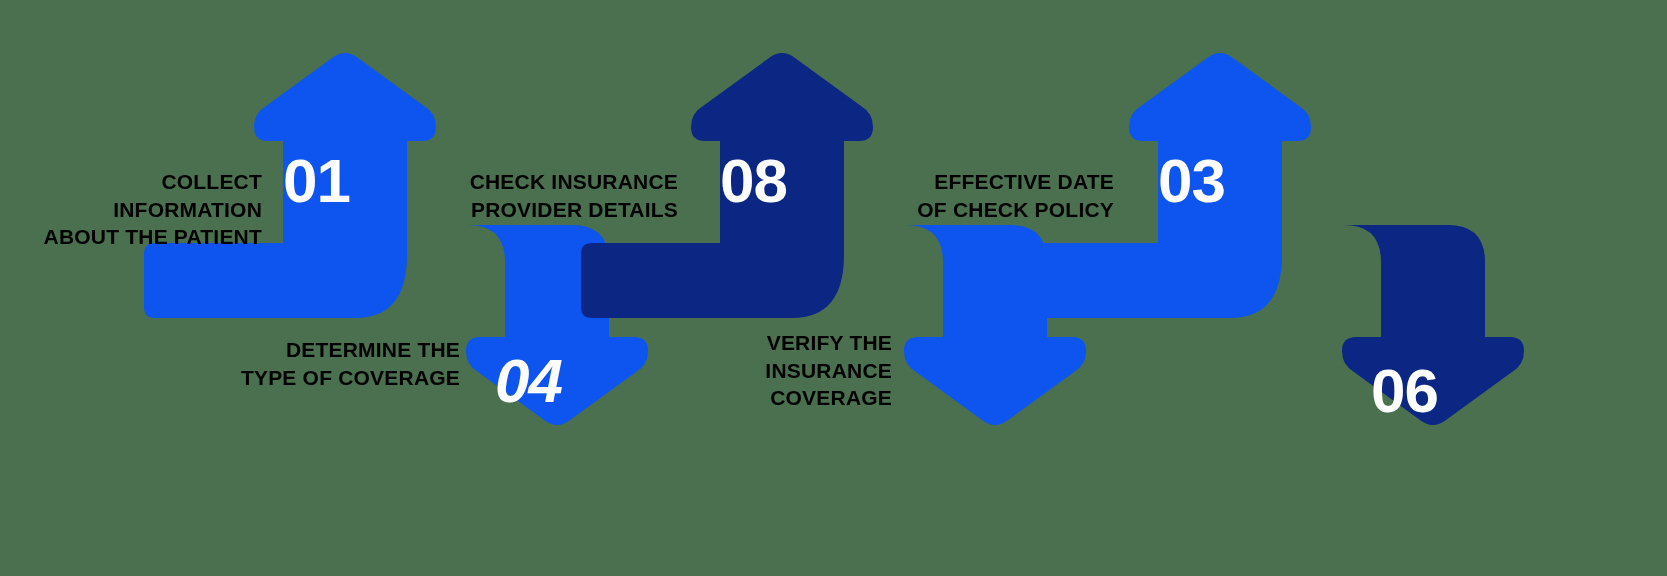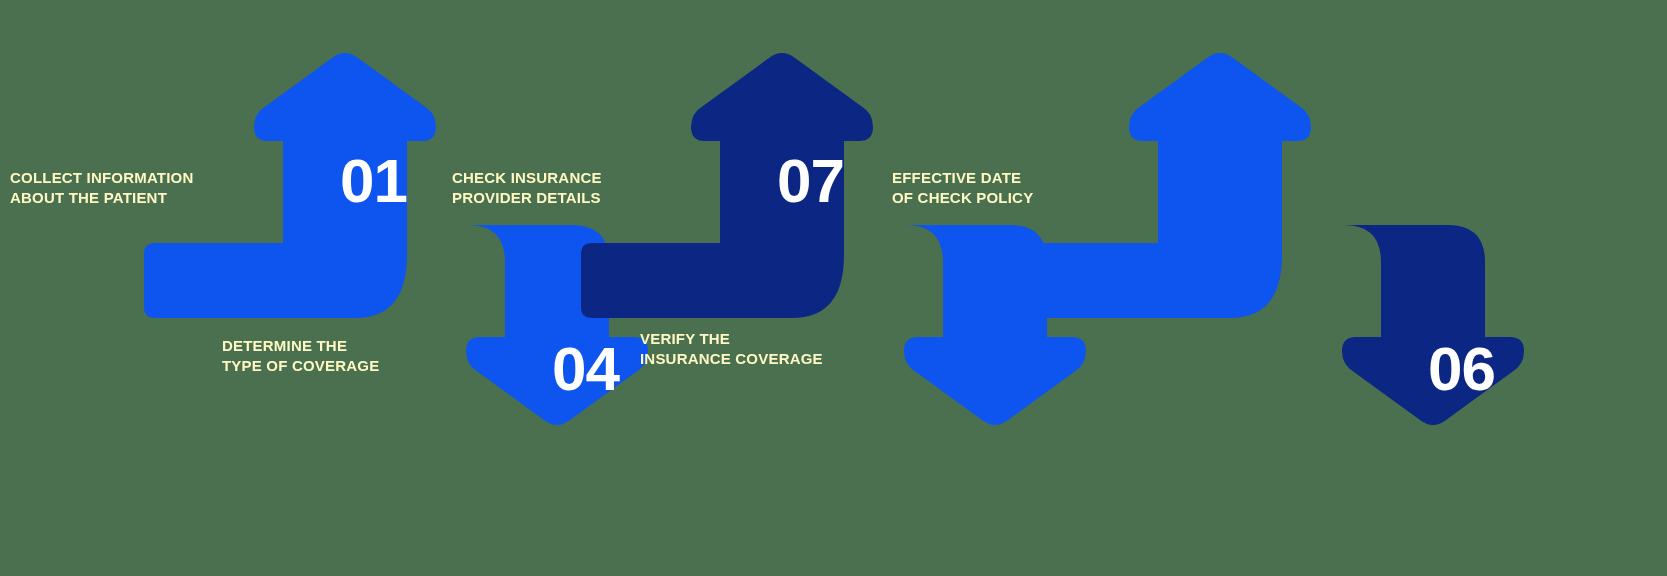--- a/index.html
+++ b/index.html
@@ -27,34 +27,34 @@
     height: 576px;
   }
   .step-number {
     position: absolute;
     color: #ffffff;
     font-family: "Liberation Sans", "DejaVu Sans", sans-serif;
     font-weight: bold;
     font-size: 62px;
     letter-spacing: -1px;
     line-height: 1;
-    text-align: right;
+    text-align: left;
     white-space: nowrap;
     user-select: none;
   }
   .step-label {
     position: absolute;
-    color: #fef9c3;
+    color: #000000;
     font-family: "Liberation Sans", "DejaVu Sans", sans-serif;
     font-weight: bold;
-    font-size: 15px;
+    font-size: 21px;
     line-height: 1.32;
     letter-spacing: 0.2px;
     text-transform: uppercase;
-    text-align: left;
+    text-align: right;
     white-space: pre-line;
     user-select: none;
   }
   .label-top { }
   .label-bottom { }
 </style>
 </head>
 <body>
 
 <div id="infographic-root" style="background: rgb(74, 112, 80);">
@@ -186,27 +186,28 @@
                L 1019 254
                Q 1019 243 1030 243
                L 1158 243
                Z"></path>
     </g>
 
   </svg>
 
   <div class="step-number" style="left:283px; top:150px; width:124px;">01</div>
 
-  <div class="step-number" style="left:720px; top:150px; width:124px;">07</div>
-
-
-  <div class="step-number" style="left:495px; top:338px; width:124px;">04</div>
-
-
-  <div class="step-number" style="left:1371px; top:338px; width:124px;">06</div>
+  <div class="step-number" style="left:720px; top:150px; width:124px;">08</div>
+
+  <div class="step-number" style="left:1158px; top:150px; width:124px;">03</div>
+
+  <div class="step-number" style="left:495px; top:350px; width:124px;font-style:italic;">04</div>
+
+
+  <div class="step-number" style="left:1371px; top:360px; width:124px;">06</div>
 
   <div class="step-label label-top" style="left:10px; top:168px; width:252px;">COLLECT INFORMATION
 ABOUT THE PATIENT</div>
 
   <div class="step-label label-top" style="left:892px; top:168px; width:222px;">EFFECTIVE DATE
 OF CHECK POLICY</div>
 
   <div class="step-label label-top" style="left:452px; top:168px; width:226px;">CHECK INSURANCE
 PROVIDER DETAILS</div>
 

